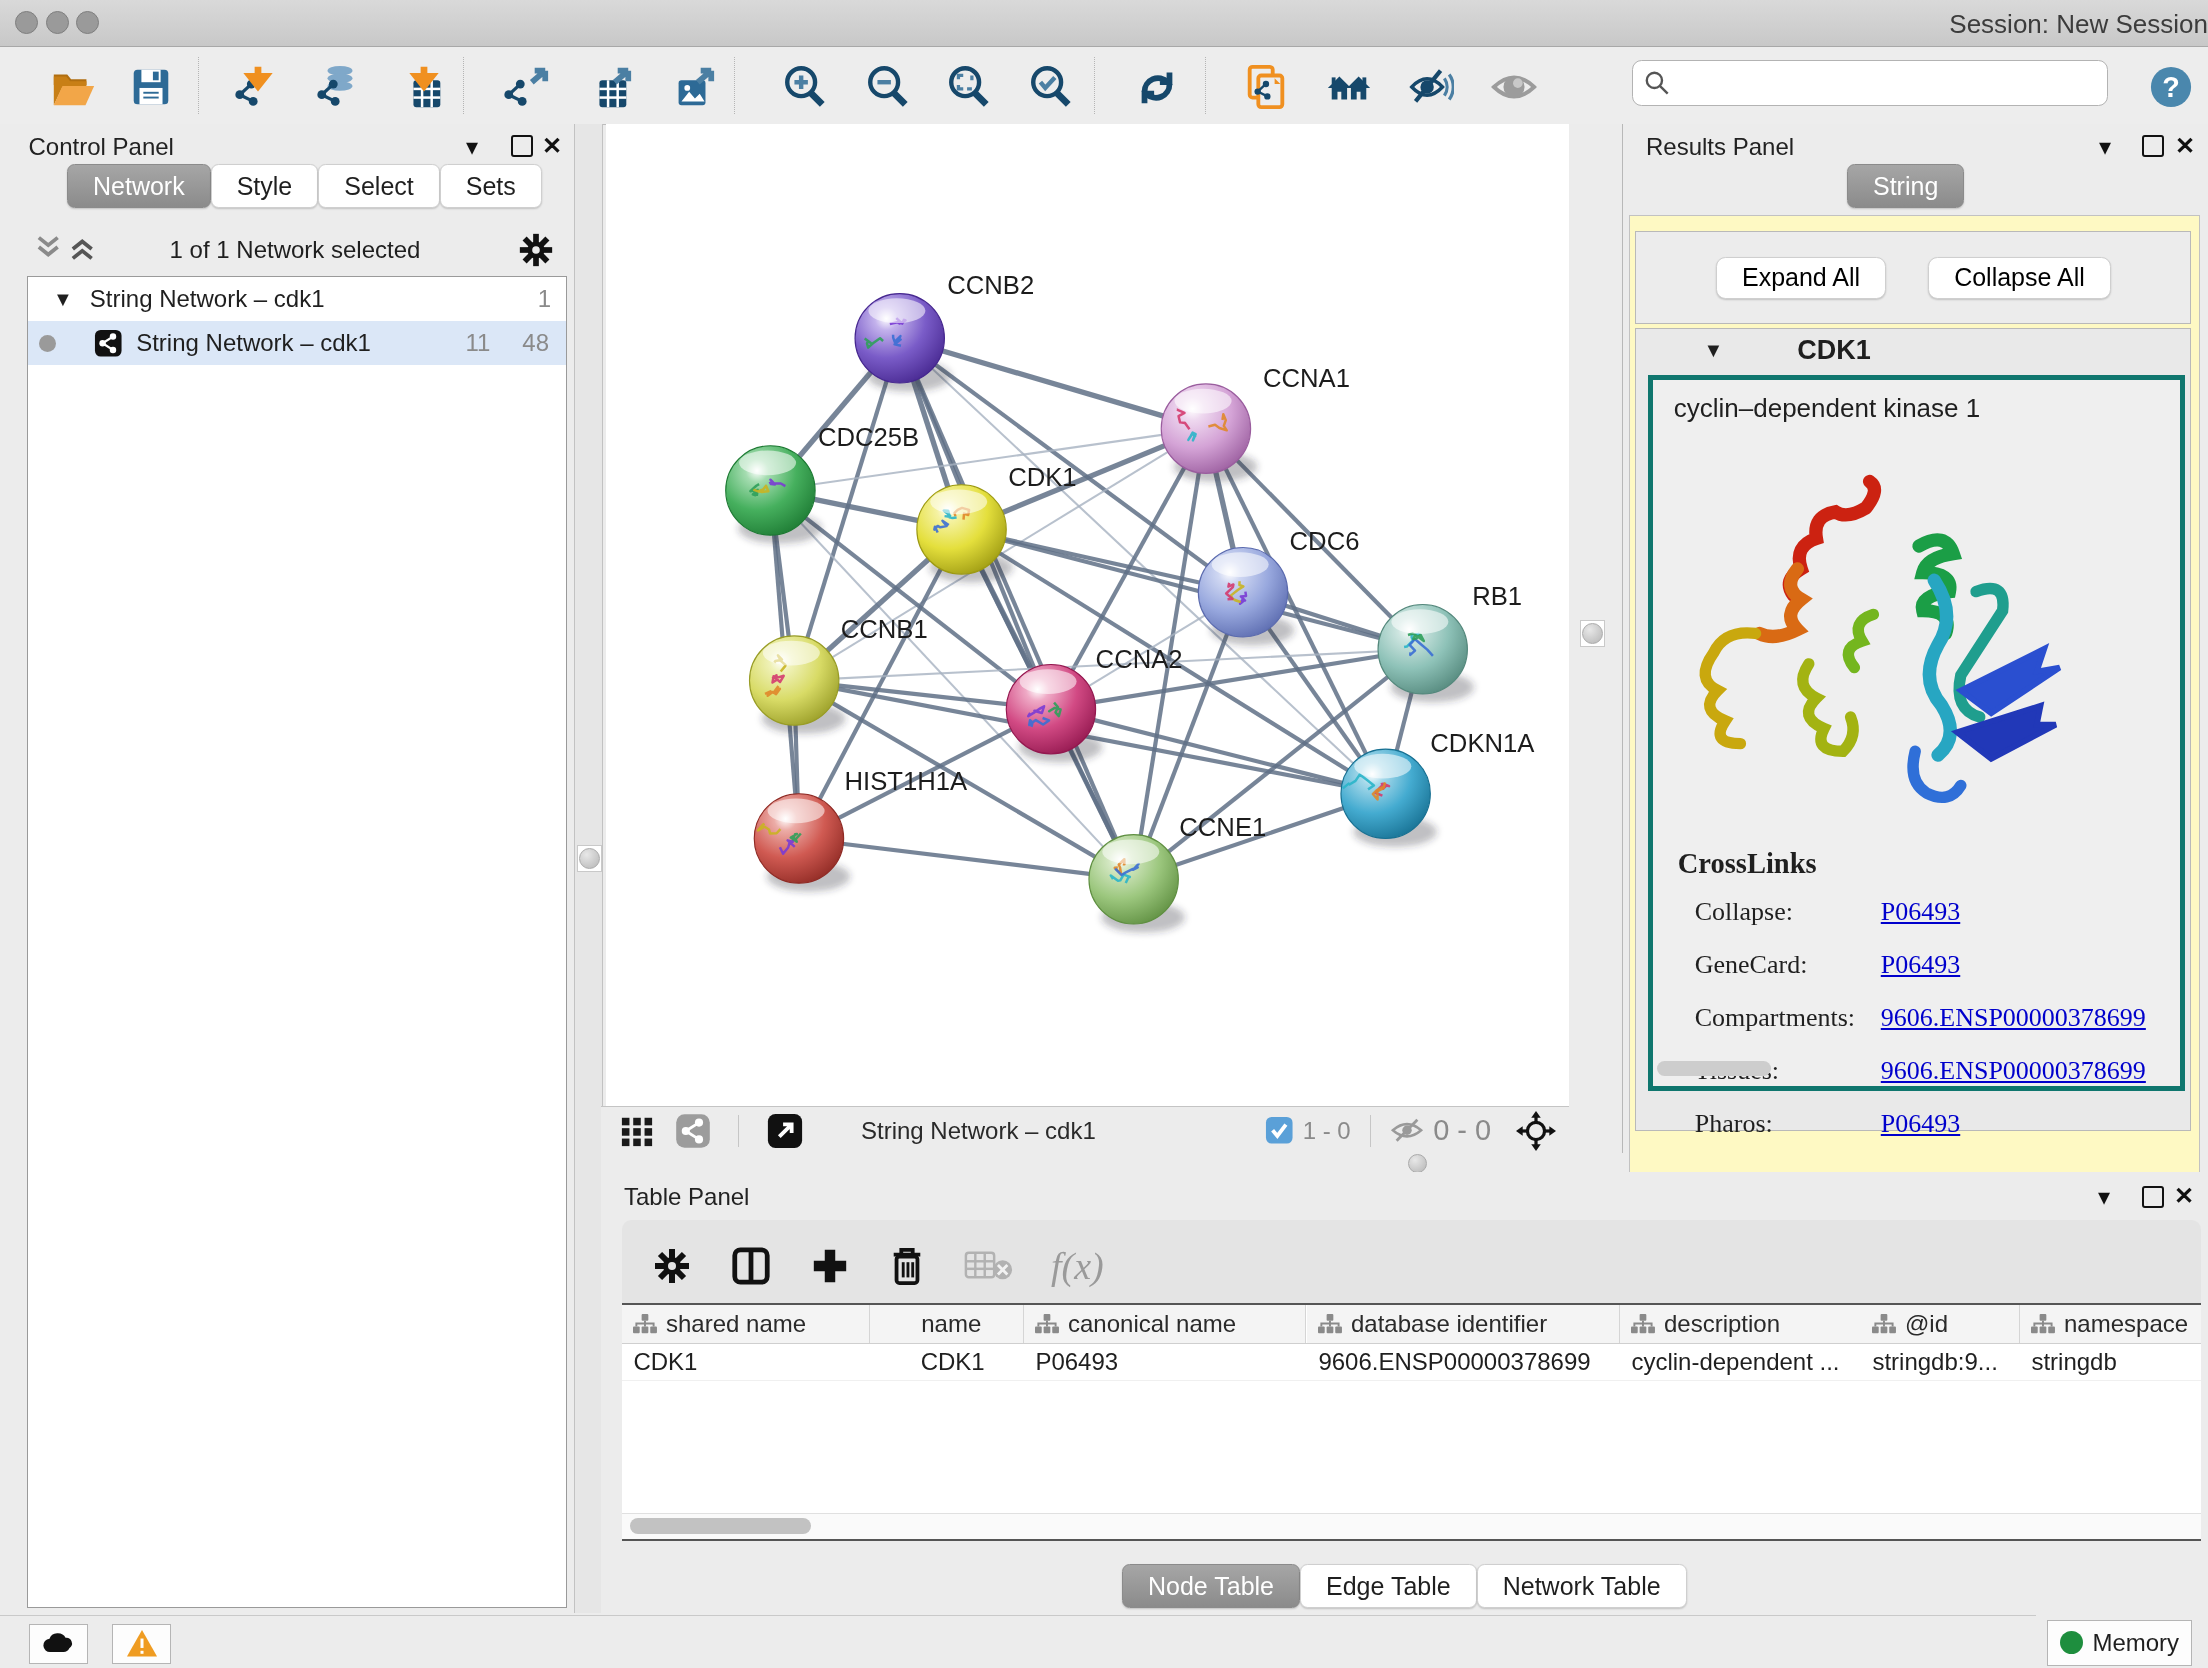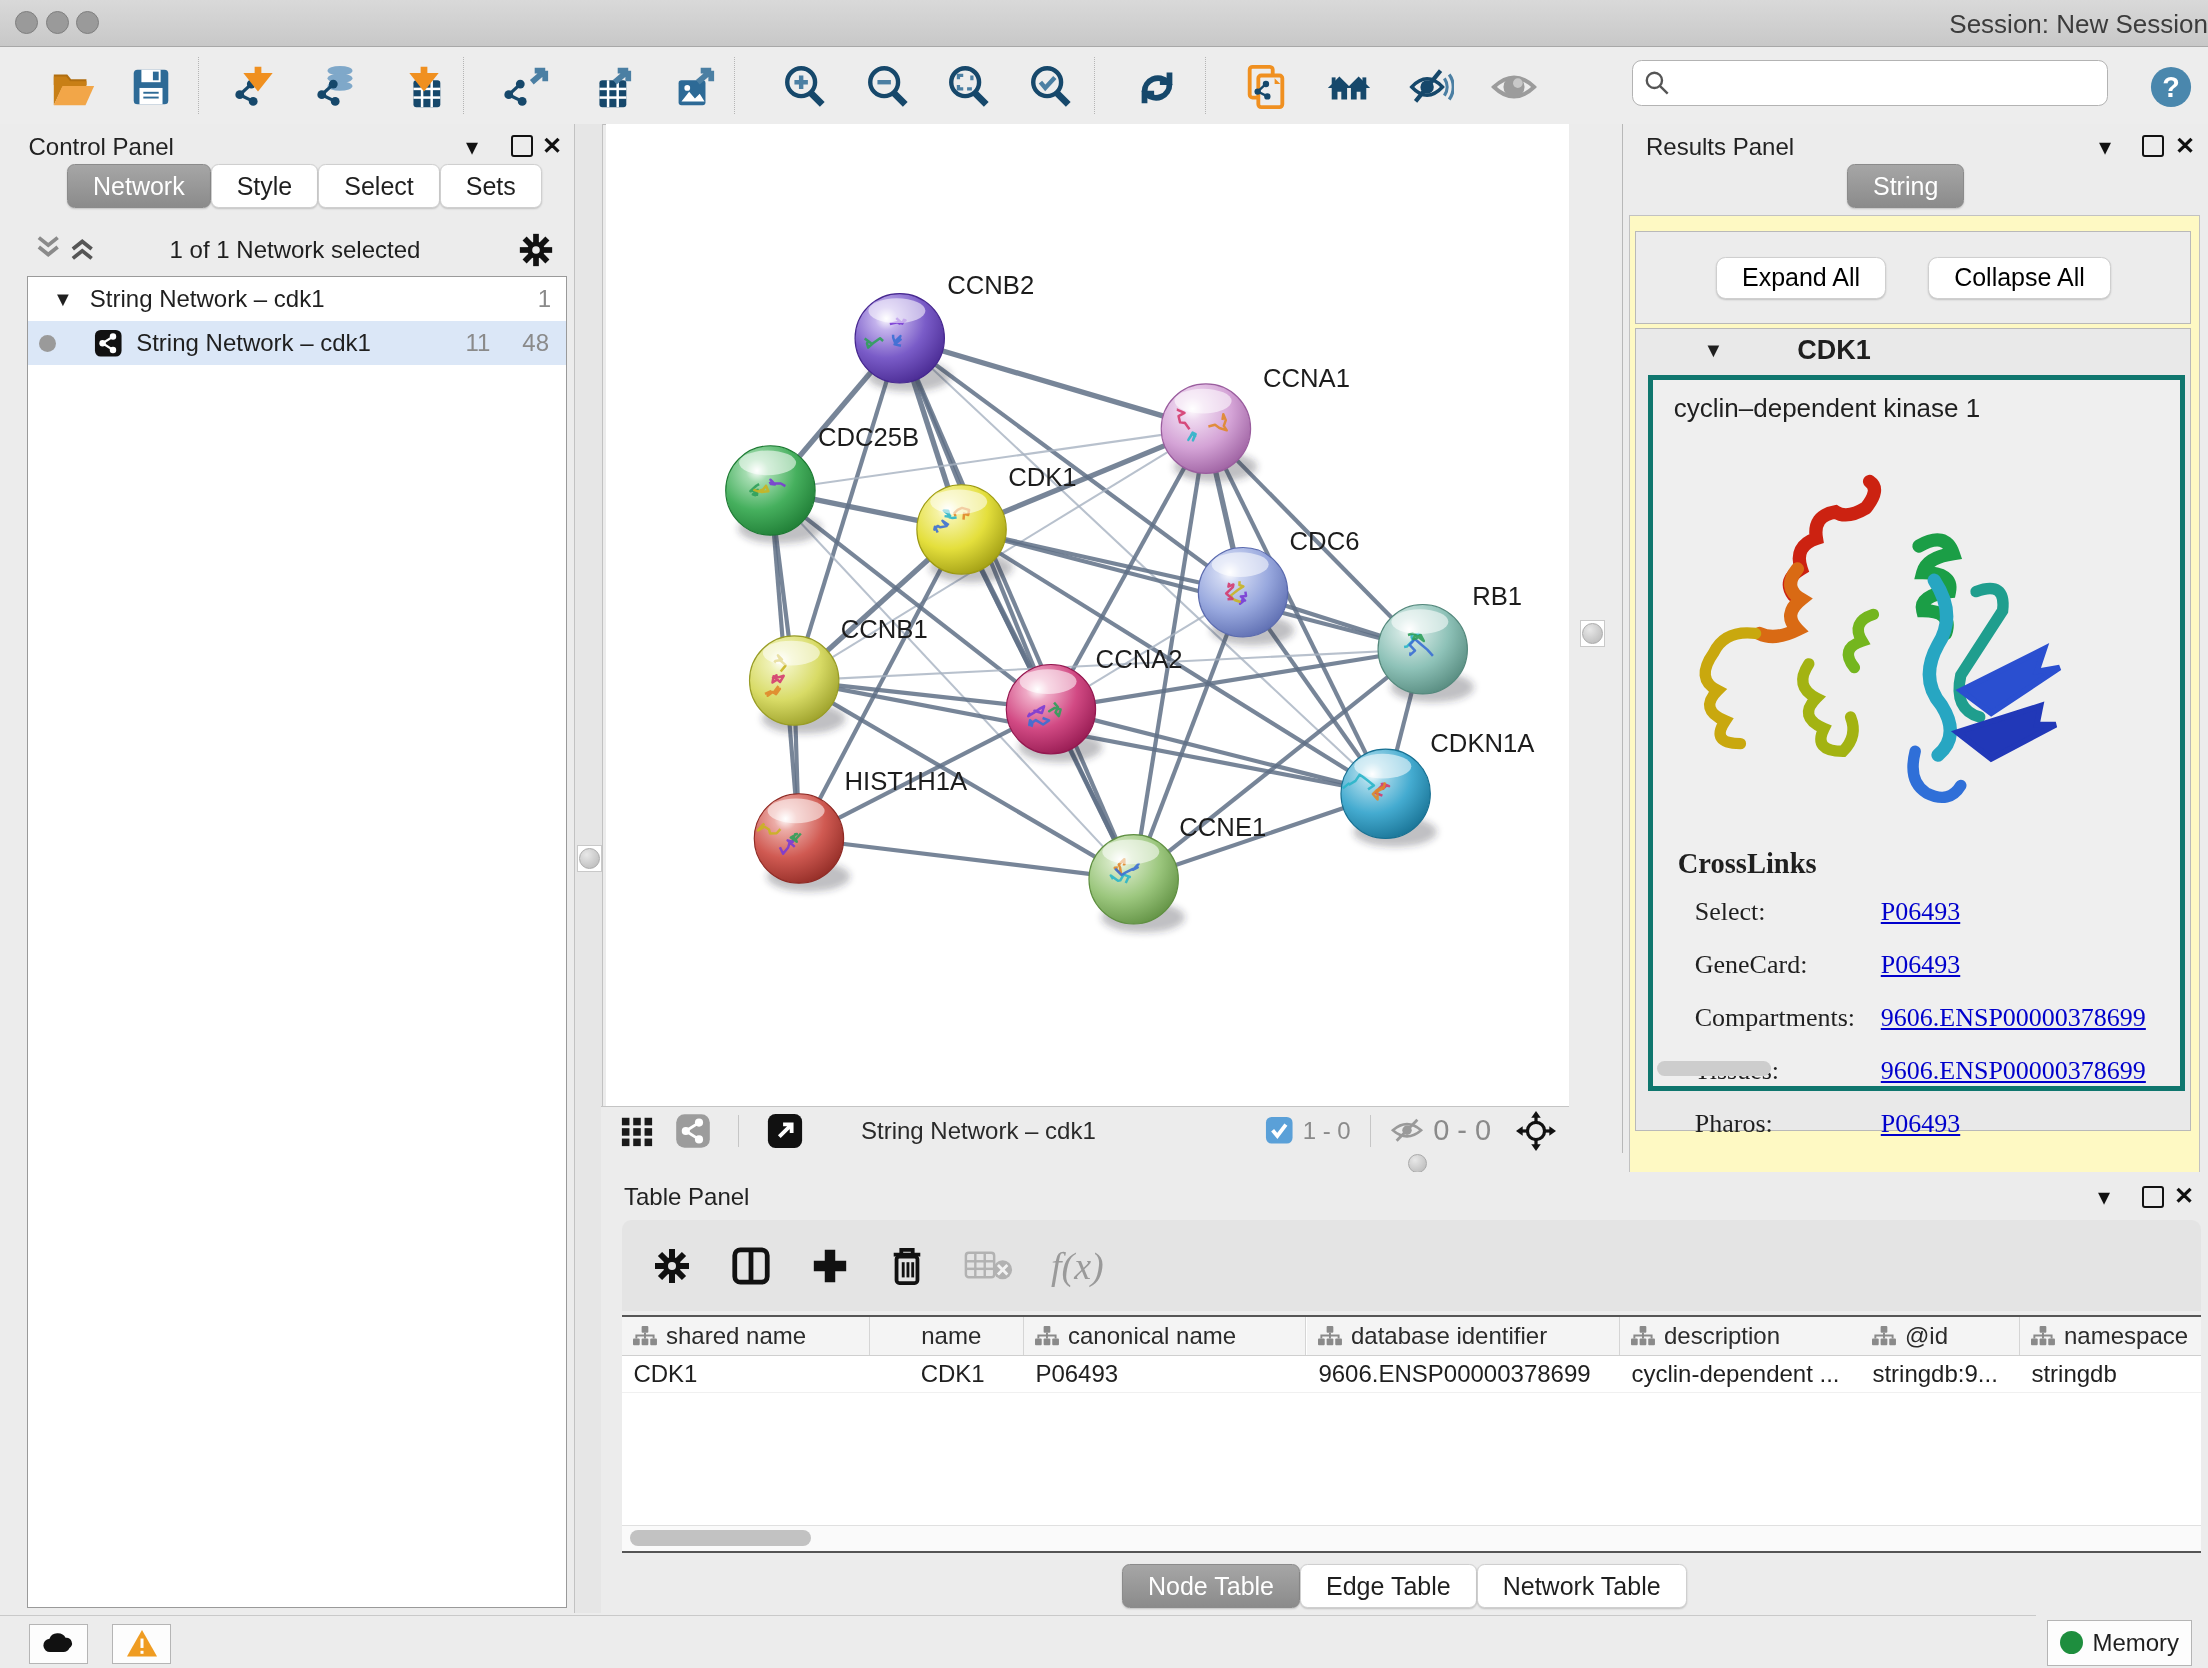--- a/index.html
+++ b/index.html
@@ -674,21 +674,21 @@
                 <path d="M140 140 L184 126 l-2 10 l10 0 l-34 18 Z" fill="#2138b8" stroke="#2138b8" stroke-width="3"></path>
                 <path d="M118 150 q-4 16 6 22 q12 6 18 -4" stroke="#2f6fd8" stroke-width="6"></path>
               </g>
             </svg>
           </div>
 
           <div class="abs serif" style="left:25px;top:468px;width:485px;">
             <div style="font-size:28.5px;font-weight:bold;">CrossLinks</div>
             <div id="crosslinks-rows">
                 <div style="display: flex; margin-top: 17px; font-size: 26px;">
-                  <span style="width: 186px; margin-left: 17px;">Select:</span>
+                  <span style="width: 186px; margin-left: 17px;">Collapse:</span>
                   <a class="link">P06493</a>
                 </div>
                 <div style="display: flex; margin-top: 23px; font-size: 26px;">
                   <span style="width: 186px; margin-left: 17px;">GeneCard:</span>
                   <a class="link">P06493</a>
                 </div>
                 <div style="display: flex; margin-top: 23px; font-size: 26px;">
                   <span style="width: 186px; margin-left: 17px;">Compartments:</span>
                   <a class="link">9606.ENSP00000378699</a>
                 </div>
@@ -762,21 +762,21 @@
               <line x1="12" y1="4" x2="12" y2="30"></line>
               <line x1="22" y1="4" x2="22" y2="30"></line>
             </g>
             <circle cx="41" cy="22" r="10" fill="#8a8a8a"></circle>
             <path d="M36 17 l10 10 M46 17 l-10 10" stroke="#fff" stroke-width="3"></path>
           </svg>
       </span>
       <span class="serif" style="font-size:38px;font-style:italic;color:#9a9a9a;">f(x)</span>
     </div>
 
-    <div class="abs" style="left:21px;top:143px;width:1579px;height:234px;background:#fff;border-top:2.9px solid #555;border-bottom:2.9px solid #555;overflow:hidden;">
+    <div class="abs" style="left:21px;top:131px;width:1579px;height:234px;background:#fff;border-top:2.9px solid #555;border-bottom:2.9px solid #555;overflow:hidden;">
       <div id="table-header" style="position:relative;height:38px;border-bottom:1px solid #cfcfcf;">
           <div class="th abs" style="left: 0px; top: 0px; width: 248px;">
             <span style="display:flex;">
               <svg width="25" height="23" viewBox="0 0 26 24">
                 <g fill="#8a8a8a">
                   <rect x="10" y="1" width="7" height="7" rx="1"></rect>
                   <rect x="1" y="14" width="7" height="7" rx="1"></rect>
                   <rect x="10" y="14" width="7" height="7" rx="1"></rect>
                   <rect x="19" y="14" width="7" height="7" rx="1"></rect>
                 </g>

